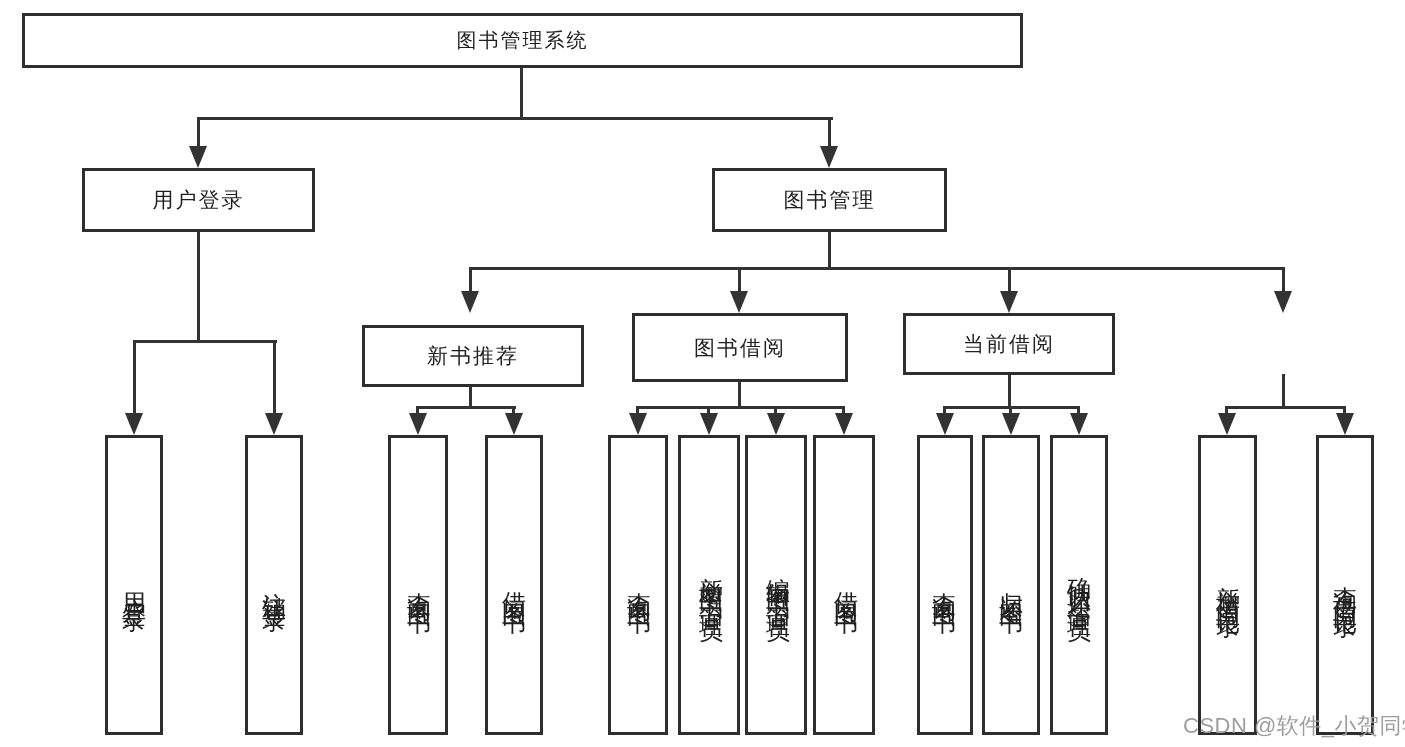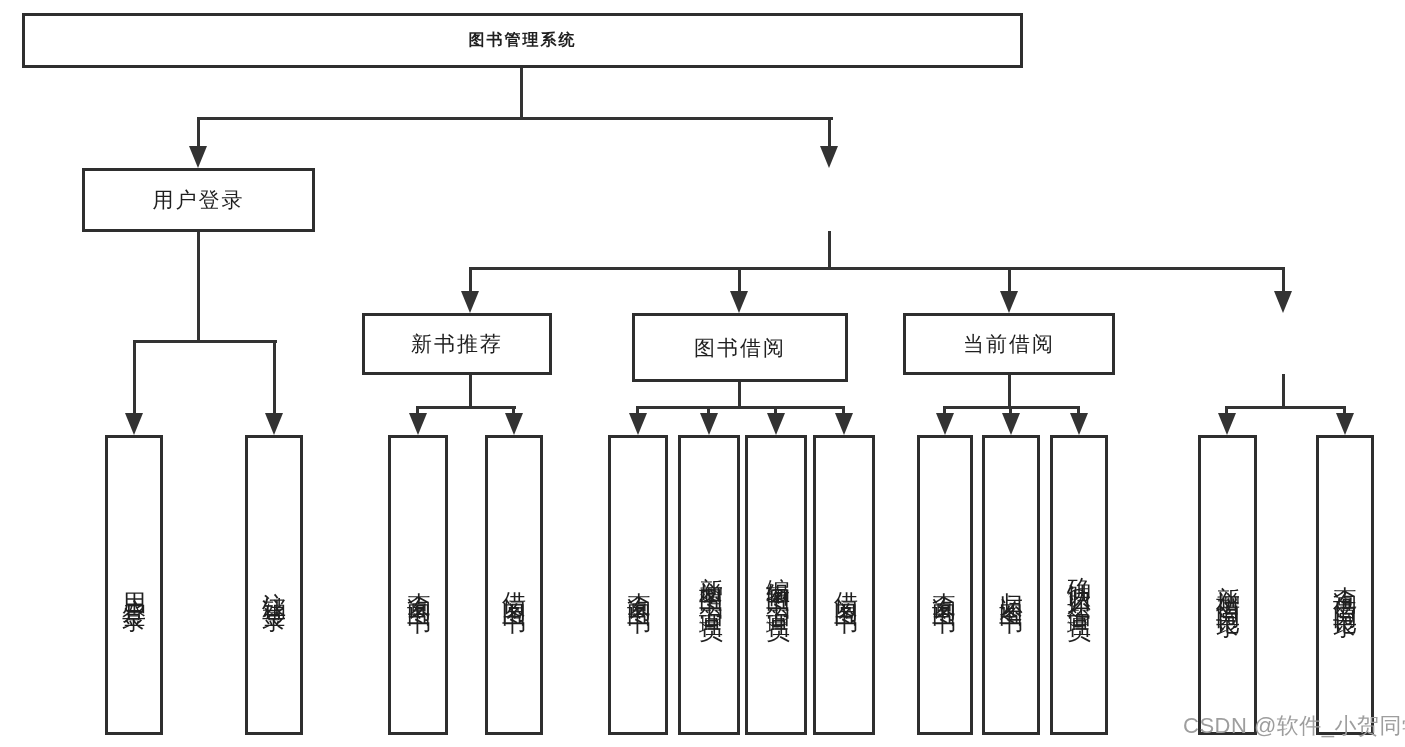--- a/index.html
+++ b/index.html
@@ -19,21 +19,21 @@
     z-index:2;
   }
   .hbox{
     display:flex;
     align-items:center;
     justify-content:center;
     font-size:21px;
     letter-spacing:2px;
     white-space:nowrap;
   }
-  .rootbox{font-size:16px;font-weight:bold;}
+  .rootbox{font-size:20px;}
   .vbox{
     writing-mode:vertical-rl;
     text-orientation:mixed;
     text-align:center;
     font-size:24px;
     letter-spacing:6px;
     line-height:52px;
     overflow:hidden;
   }
   .line{position:absolute;background:#333333;z-index:1;}
@@ -55,22 +55,23 @@
   }
 </style>
 </head>
 <body>
 
 <div id="diagram">
 
   <div class="box hbox rootbox" style="left:22px;top:13px;width:1001px;height:55px">图书管理系统</div>
 
   <div class="box hbox" style="left:82px;top:168px;width:233px;height:64px">用户登录</div>
+  <div class="box hbox" style="left:712px;top:168px;width:235px;height:64px">图书管理</div>
 
-  <div class="box hbox" style="left:362px;top:313px;width:190px;height:62px">新书推荐</div>
+  <div class="box hbox" style="left:362px;top:325px;width:222px;height:62px">新书推荐</div>
   <div class="box hbox" style="left:632px;top:313px;width:216px;height:69px">图书借阅</div>
   <div class="box hbox" style="left:903px;top:313px;width:212px;height:62px">当前借阅</div>
 
   <div class="box vbox" style="left:105px;top:435px;width:58px;height:300px">用户登录</div>
   <div class="box vbox" style="left:245px;top:435px;width:58px;height:300px">注销登录</div>
 
   <div class="box vbox" style="left:388px;top:435px;width:60px;height:300px">查询图书</div>
   <div class="box vbox" style="left:485px;top:435px;width:58px;height:300px">借阅图书</div>
 
   <div class="box vbox" style="left:608px;top:435px;width:60px;height:300px">查询图书</div>

